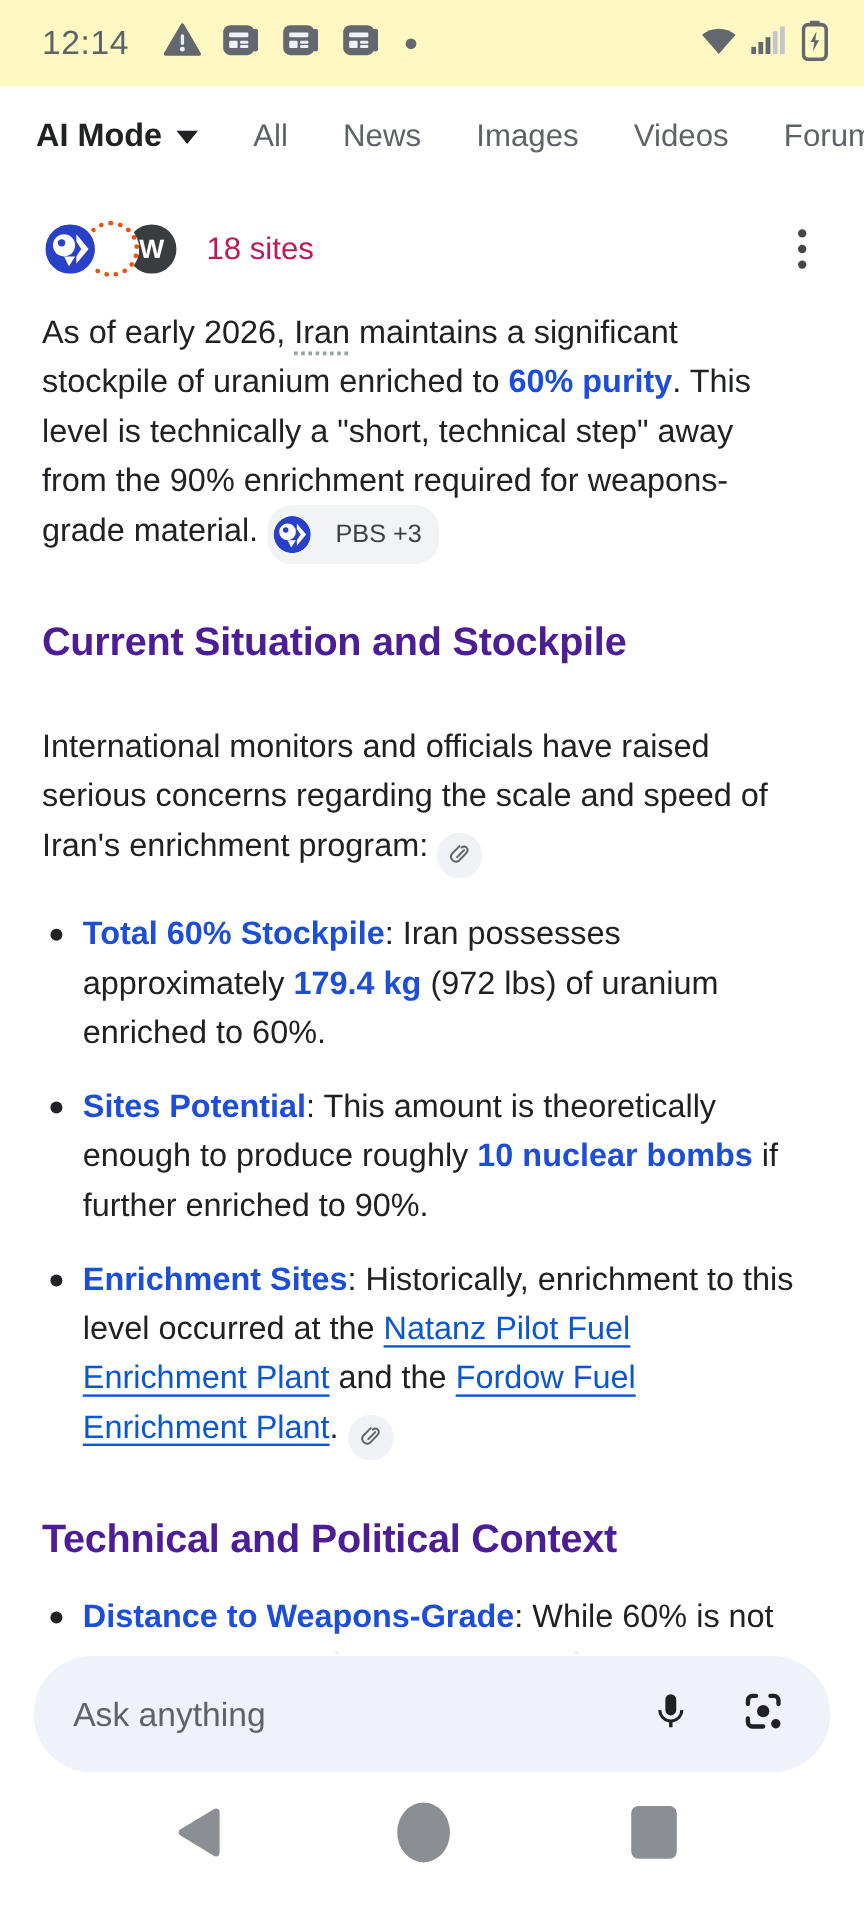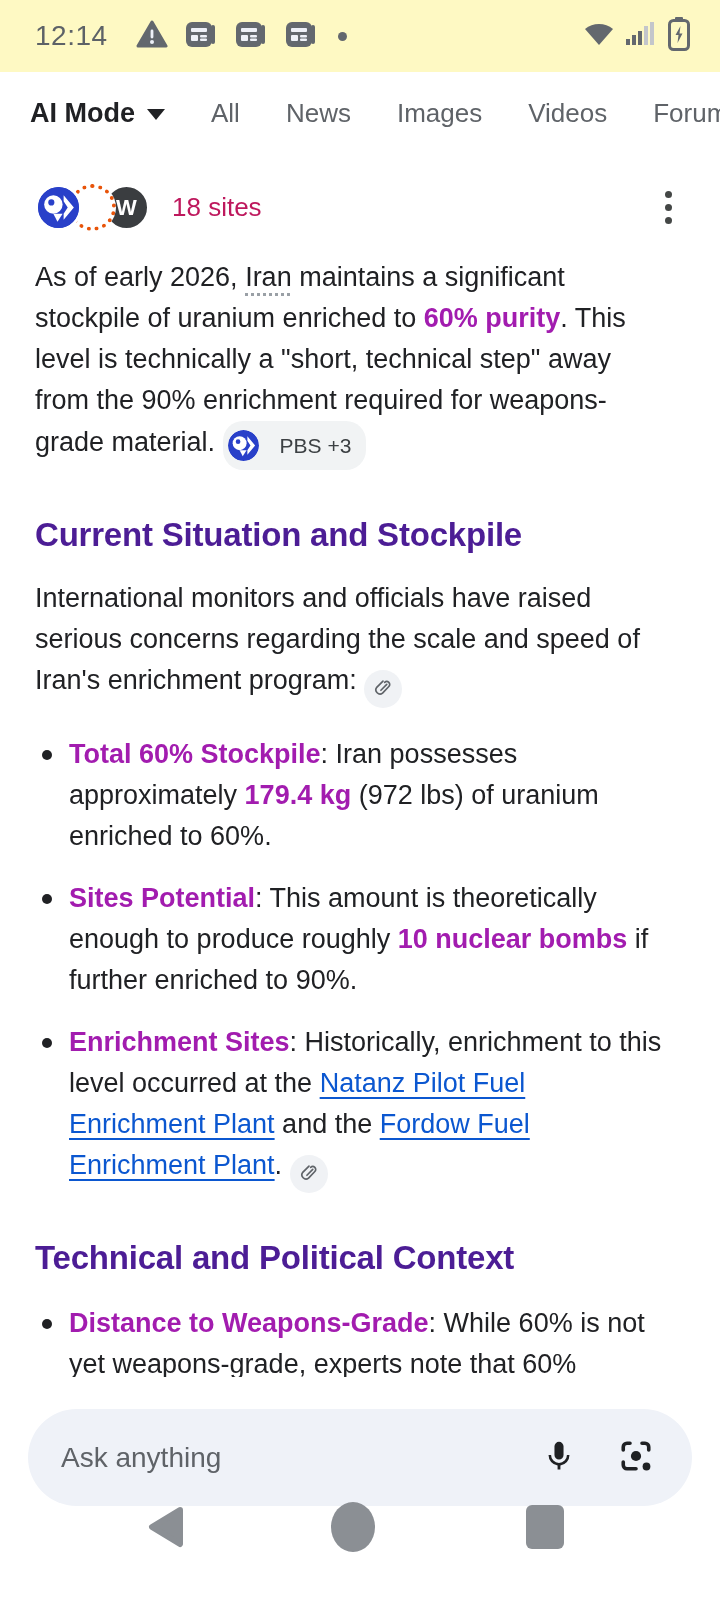--- a/index.html
+++ b/index.html
@@ -25,38 +25,38 @@
   .avatar{width:47px;height:47px;border-radius:50%;border:3px solid #fff;position:relative;flex:0 0 auto;}
   .avatar + .avatar{margin-left:-13px;}
   .av-pbs{background:#2940c9;z-index:3;overflow:hidden;}
   .av-dots{background:#fff;border:4px dotted #e8540a;z-index:2;}
   .av-w{background:#3a3d40;z-index:1;display:flex;align-items:center;justify-content:center;color:#fff;font-weight:700;font-size:22px;}
   .sites-label{margin-left:22px;font-size:26px;color:#be185d;}
   .kebab{margin-left:auto;display:flex;flex-direction:column;gap:6px;padding:6px;cursor:pointer;}
   .kebab i{width:7px;height:7px;border-radius:50%;background:#444746;display:block;}
   
   .body-p{font-size:27px;line-height:41px;margin:26px 57px 0 35px;color:#202124;}
-  .body-p b, .li-text b{font-weight:700;color:#a21caf;}
+  .body-p b, .li-text b{font-weight:700;color:#1d4ed8;}
   .dotted-term{text-decoration:underline dotted #9aa0a6;text-decoration-thickness:2.5px;text-underline-offset:7px;}
   a.inline-link{color:#0b57d0;text-decoration:underline;text-decoration-thickness:2px;text-underline-offset:5px;cursor:pointer;}
   h2.section{font-size:33px;font-weight:700;color:#4c1d95;margin:46px 35px 0;letter-spacing:-.2px;}
-  .p-after-h{margin-top:24px;}
+  .p-after-h{margin-top:48px;}
   
   .cite-chip{display:inline-flex;align-items:center;gap:21px;background:#f1f3f4;border-radius:20px;padding:4px 15px 4px 5px;vertical-align:-10px;cursor:pointer;}
   .cite-chip .chip-label{font-size:21px;color:#3c4043;white-space:nowrap;}
   .mini-pbs{width:31px;height:31px;border-radius:50%;overflow:hidden;display:block;}
   .link-chip{display:inline-flex;width:38px;height:38px;border-radius:50%;background:#f0f2f5;align-items:center;justify-content:center;vertical-align:-10px;cursor:pointer;}
   
   ul.answers{list-style:none;margin:26px 57px 0 35px;}
   ul.answers li{position:relative;padding-left:34px;margin-bottom:21px;font-size:27px;line-height:41px;}
   ul.answers li:last-child{margin-bottom:0;}
   ul.answers li::before{content:"";position:absolute;left:7px;top:16px;width:10px;height:10px;border-radius:50%;background:#202124;}
   
   .bottom-dock{position:absolute;left:0;right:0;top:1377px;bottom:0;background:#fff;}
-  .search-pill{position:absolute;left:28px;right:28px;top:32px;height:97px;background:#eff2f8;border-radius:49px;display:flex;align-items:center;padding:0 38px 0 33px;cursor:text;}
+  .search-pill{position:absolute;left:28px;right:28px;top:3px;height:97px;background:#eff2f8;border-radius:49px;display:flex;align-items:center;padding:0 38px 0 33px;cursor:text;}
   .search-placeholder{font-size:28px;color:#5f6368;}
   .pill-icons{margin-left:auto;display:flex;align-items:center;gap:42px;}
   .nav-btn{position:absolute;cursor:pointer;}
   .nav-back{left:146px;top:129px;}
   .nav-home{left:331px;top:125px;width:44px;height:50px;border-radius:50%;background:#8b8f94;}
   .nav-recents{left:526px;top:128px;width:38px;height:44px;border-radius:6px;background:#8b8f94;}
 </style>
 </head>
 <body>
 

